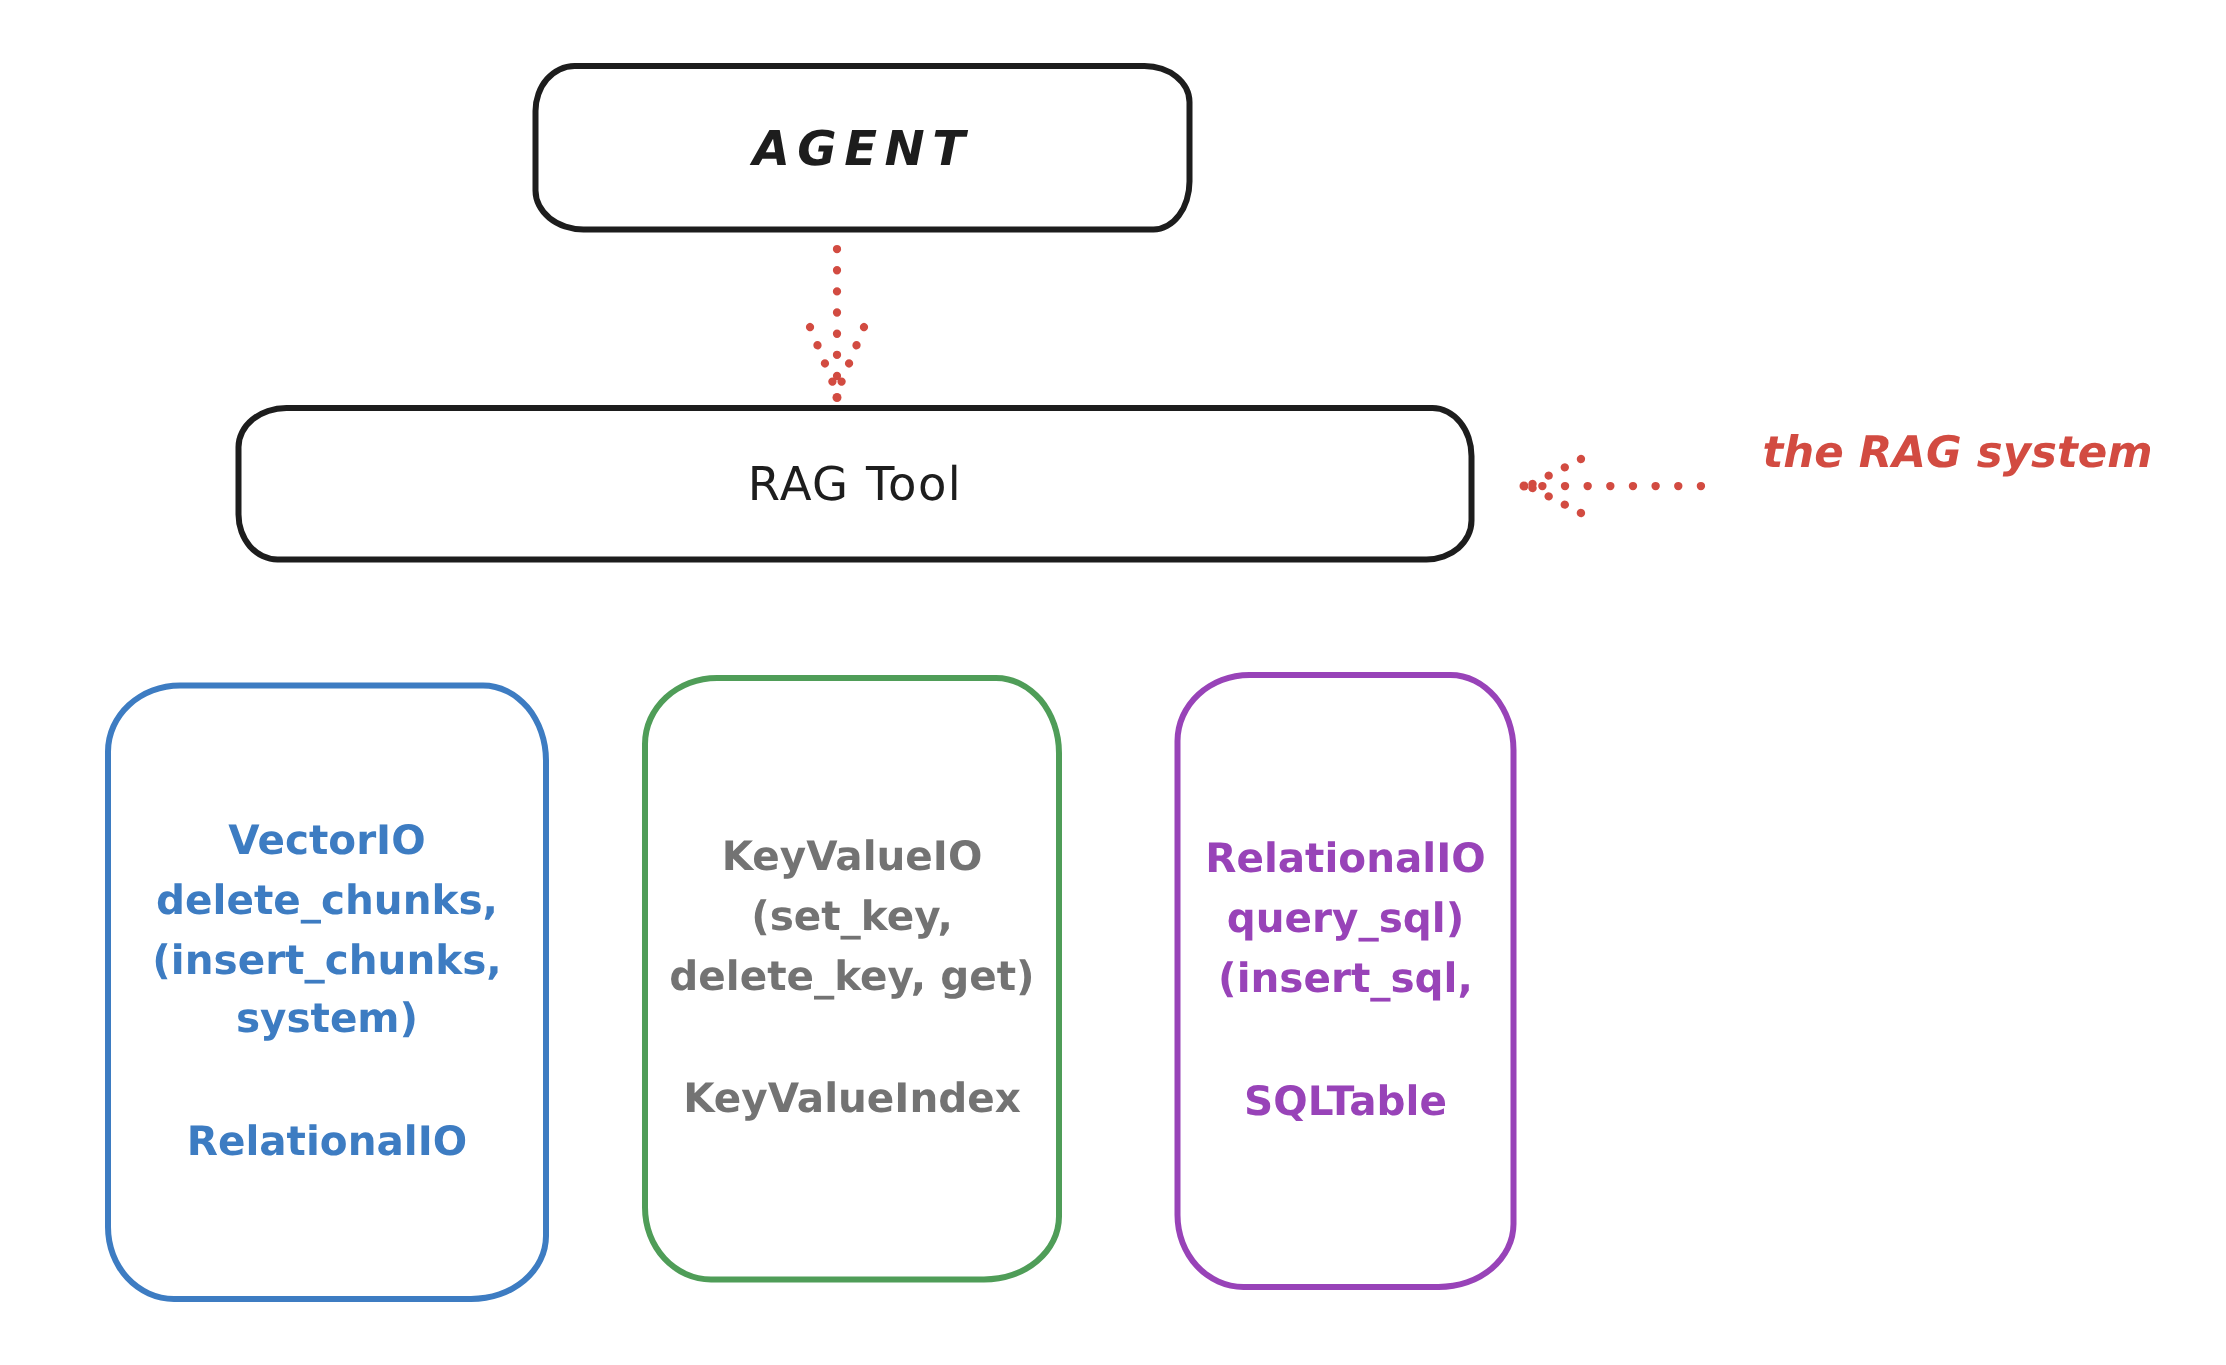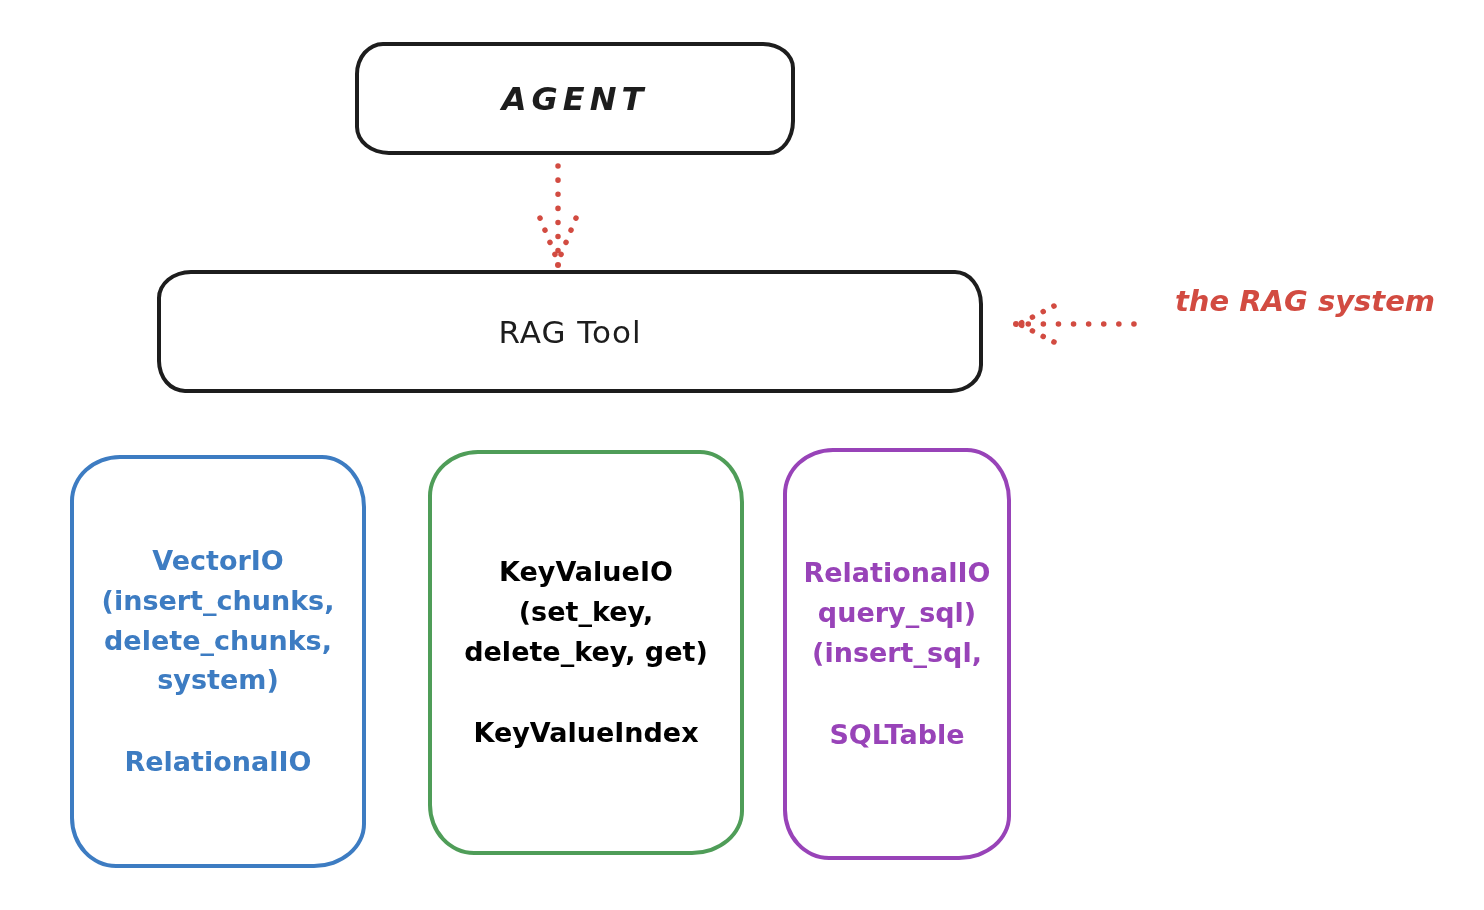--- a/index.html
+++ b/index.html
@@ -34,21 +34,21 @@
   .agent-label {
     font-size: 32px;
     font-weight: bold;
     font-style: italic;
     letter-spacing: 5px;
     color: #1d1d1d;
   }
   
   .rag-box {
     left: 157px; top: 270px;
-    width: 826px; height: 123px;
+    width: 826px; height: 105px;
     border: 4px solid #1d1d1d;
     border-radius: 34px 28px 32px 28px / 28px 34px 28px 32px;
   }
   .rag-label {
     font-size: 31px;
     color: #1d1d1d;
     letter-spacing: 1px;
   }
   
   .io-box {
@@ -65,23 +65,23 @@
     margin-top: 42px;
   }
   .io-box-vector {
     left: 70px; top: 455px;
     width: 296px; height: 413px;
     border-color: #3d7cc2;
     color: #3d7cc2;
   }
   .io-box-keyvalue {
     left: 428px; top: 450px;
-    width: 316px; height: 405px;
+    width: 280px; height: 405px;
     border-color: #4f9d58;
-    color: #000000;
+    color: #737373;
   }
   .io-box-relational {
     left: 783px; top: 448px;
     width: 228px; height: 412px;
     border-color: #9843b8;
     color: #9843b8;
   }
   
   .annotation {
     position: absolute;
@@ -126,22 +126,22 @@
     <line x1="46" y1="43" x2="13" y2="26" stroke="#d24b41" stroke-width="5.5" stroke-linecap="round" stroke-dasharray="0.1 12"></line>
     <circle cx="8" cy="25" r="3" fill="#d24b41"></circle>
   </svg>
 
   <div class="annotation">
     <div>the RAG system</div>
   </div>
 
   <div class="node io-box io-box-vector">
     <div>VectorIO</div>
+    <div>delete_chunks,</div>
     <div>(insert_chunks,</div>
-    <div>delete_chunks,</div>
     <div>system)</div>
     <div class="index-label">RelationalIO</div>
   </div>
 
   <div class="node io-box io-box-keyvalue">
     <div>KeyValueIO</div>
     <div>(set_key,</div>
     <div>delete_key, get)</div>
     <div class="index-label">KeyValueIndex</div>
   </div>

